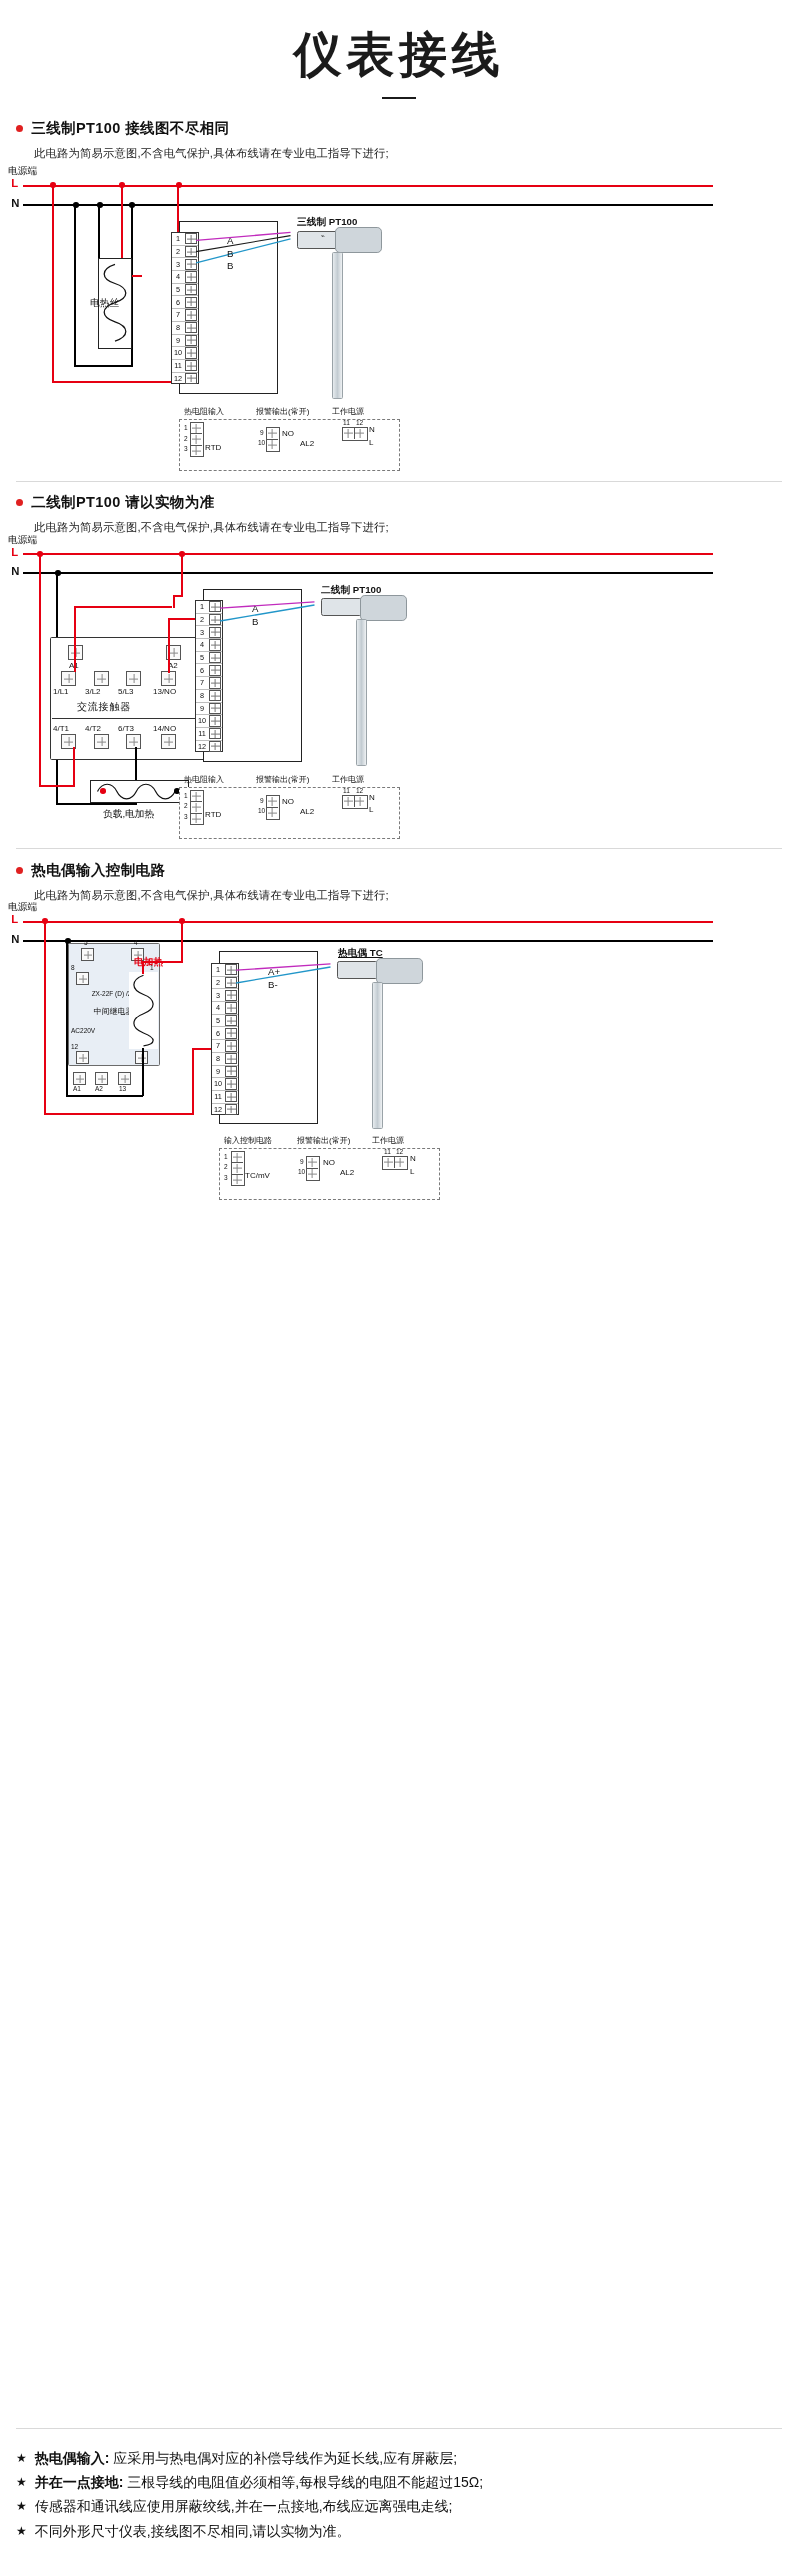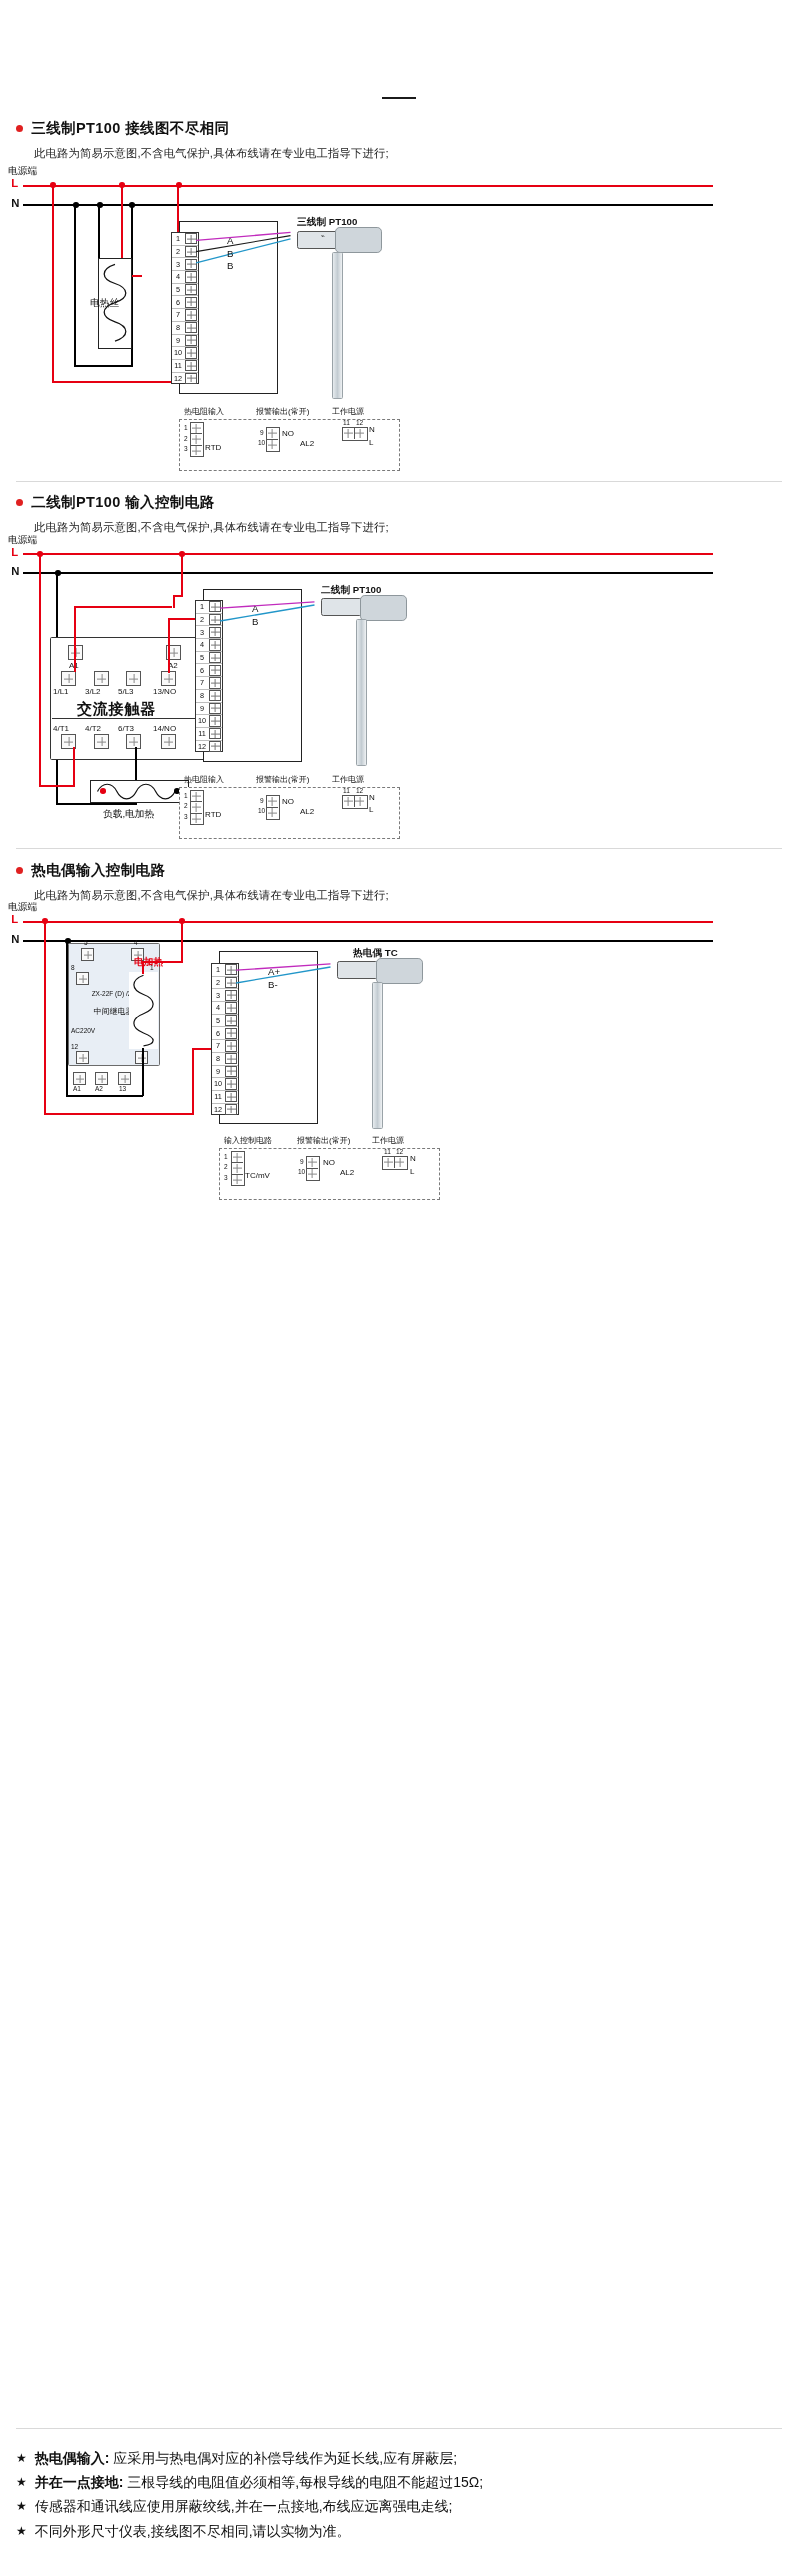--- a/index.html
+++ b/index.html
@@ -55,21 +55,21 @@
 
   
   .coilbox{position:absolute;border:0.8px solid #222;background:#fff;}
 
   
   .contactor{position:absolute;border:1.2px solid #333;background:#fff;border-radius:1.6px;}
   .ct-cell{position:absolute;border:0.8px solid #555;background:#fafafa;}
   .ct-cell:before{content:"";position:absolute;left:50%;top:1.6px;bottom:1.6px;width:0.8px;background:#888;transform:translateX(-50%);}
   .ct-cell:after{content:"";position:absolute;top:50%;left:1.6px;right:1.6px;height:0.8px;background:#888;transform:translateY(-50%);}
   .ct-lab{position:absolute;font-size:8px;color:#111;}
-  .ct-name{position:absolute;font-size:15px;color:#111;font-weight:bold;letter-spacing:0.8px;}
+  .ct-name{position:absolute;font-size:10px;color:#111;font-weight:normal;letter-spacing:0.8px;}
 
   
   .relay{position:absolute;border:1.2px solid #6b6b6b;background:#e8eef5;border-radius:1.6px;}
   .relay-lab{position:absolute;font-size:6.5px;color:#111;text-align:center;}
 
   
   .sensor-head{position:absolute;border:0.8px solid #555;background:#dfe4e8;border-radius:2.4px;}
   .sensor-tube{position:absolute;background:linear-gradient(90deg,#e7ecef 0%,#c3ccd2 50%,#eef1f3 100%);border:0.8px solid #9aa3a8;border-radius:1.6px;}
   .sensor-cap{position:absolute;background:#cfd6db;border:0.8px solid #8e979c;border-radius:1.6px;}
 
@@ -79,20 +79,21 @@
   .star{font-size:12px;margin-right:8px;line-height:14.5px;color:#111;}
   .note-t{font-size:14px;line-height:14.5px;color:#111;}
   .note-t b{font-weight:bold;}
   .foot-rule{position:absolute;left:16px;top:2428px;width:766px;height:0.8px;background:#d9d9d9;}
 </style>
 </head>
 <body>
 
 <div class="page">
 
+  <div class="title">仪表接线</div>
   <div class="title-rule"></div>
 
   <div class="sec-head" style="left:16px;top:119px;">
     <span class="bullet"></span>
     <span class="sec-title">三线制PT100 接线图不尽相同</span>
   </div>
   <div class="sec-sub" style="left:34px;top:146px;">此电路为简易示意图,不含电气保护,具体布线请在专业电工指导下进行;</div>
 
   <div class="lab" style="left:8px;top:165px;">电源端</div>
   <div class="lab lab-red lab-b" style="left:11.3px;top:177px;font-size:11.3px;">L</div>
@@ -222,21 +223,21 @@
   </div>
   <div class="mnum" style="left:343px;top:419px;">11</div>
   <div class="mnum" style="left:356px;top:419px;">12</div>
   <div class="dash-lab" style="left:369px;top:425px;">N</div>
   <div class="dash-lab" style="left:369px;top:438px;">L</div>
 
   <div class="divider" style="top:481px;"></div>
 
   <div class="sec-head" style="left:16px;top:493px;">
     <span class="bullet"></span>
-    <span class="sec-title">二线制PT100 输入控制电路</span>
+    <span class="sec-title">二线制PT100 请以实物为准</span>
   </div>
   <div class="sec-sub" style="left:34px;top:520px;">此电路为简易示意图,不含电气保护,具体布线请在专业电工指导下进行;</div>
 
   <div class="lab" style="left:8px;top:534px;">电源端</div>
   <div class="lab lab-red lab-b" style="left:11.3px;top:546px;font-size:11.3px;">L</div>
   <div class="lab lab-b" style="left:11.3px;top:565px;font-size:11.3px;">N</div>
 
   <div class="wire w-red" style="left:22.6px;top:553px;width:690px;height:1.6px;"></div>
   <div class="wire w-blk" style="left:22.6px;top:572px;width:690px;height:1.6px;"></div>
   <div class="node red" style="left:37px;top:551px;"></div>
@@ -508,21 +509,21 @@
       </div>
   </div>
 
   <svg style="position:absolute;left:234px;top:959px;" width="129" height="40" viewBox="0 0 160 50">
     <path d="M2 14 L120 6" stroke="#c12bbd" stroke-width="1.6" fill="none"></path>
     <path d="M2 30 L120 10" stroke="#2196c9" stroke-width="1.6" fill="none"></path>
   </svg>
   <div class="lab" style="left:268px;top:966px;">A+</div>
   <div class="lab" style="left:268px;top:979px;">B-</div>
 
-  <div class="lab lab-b" style="left:353px;top:947px;font-size:9.7px;">热电偶 TC</div>
+  <div class="lab lab-b" style="left:338px;top:947px;font-size:9.7px;text-decoration:underline;">热电偶 TC</div>
   <div class="sensor-head" style="left:337px;top:961px;width:39px;height:16px;"></div>
   <div class="sensor-cap" style="left:376px;top:958px;width:45px;height:24px;border-radius:4.8px;"></div>
   <div class="sensor-tube" style="left:372px;top:982px;width:9px;height:145px;"></div>
 
   <div class="dash" style="left:219px;top:1148px;width:219px;height:50px;"></div>
   <div class="dash-lab" style="left:224px;top:1135px;">输入控制电路</div>
   <div class="dash-lab" style="left:297px;top:1135px;">报警输出(常开)</div>
   <div class="dash-lab" style="left:372px;top:1135px;">工作电源</div>
 
   <div class="mini" style="left:231px;top:1151px;flex-direction:column;width:12px;height:33px;">

